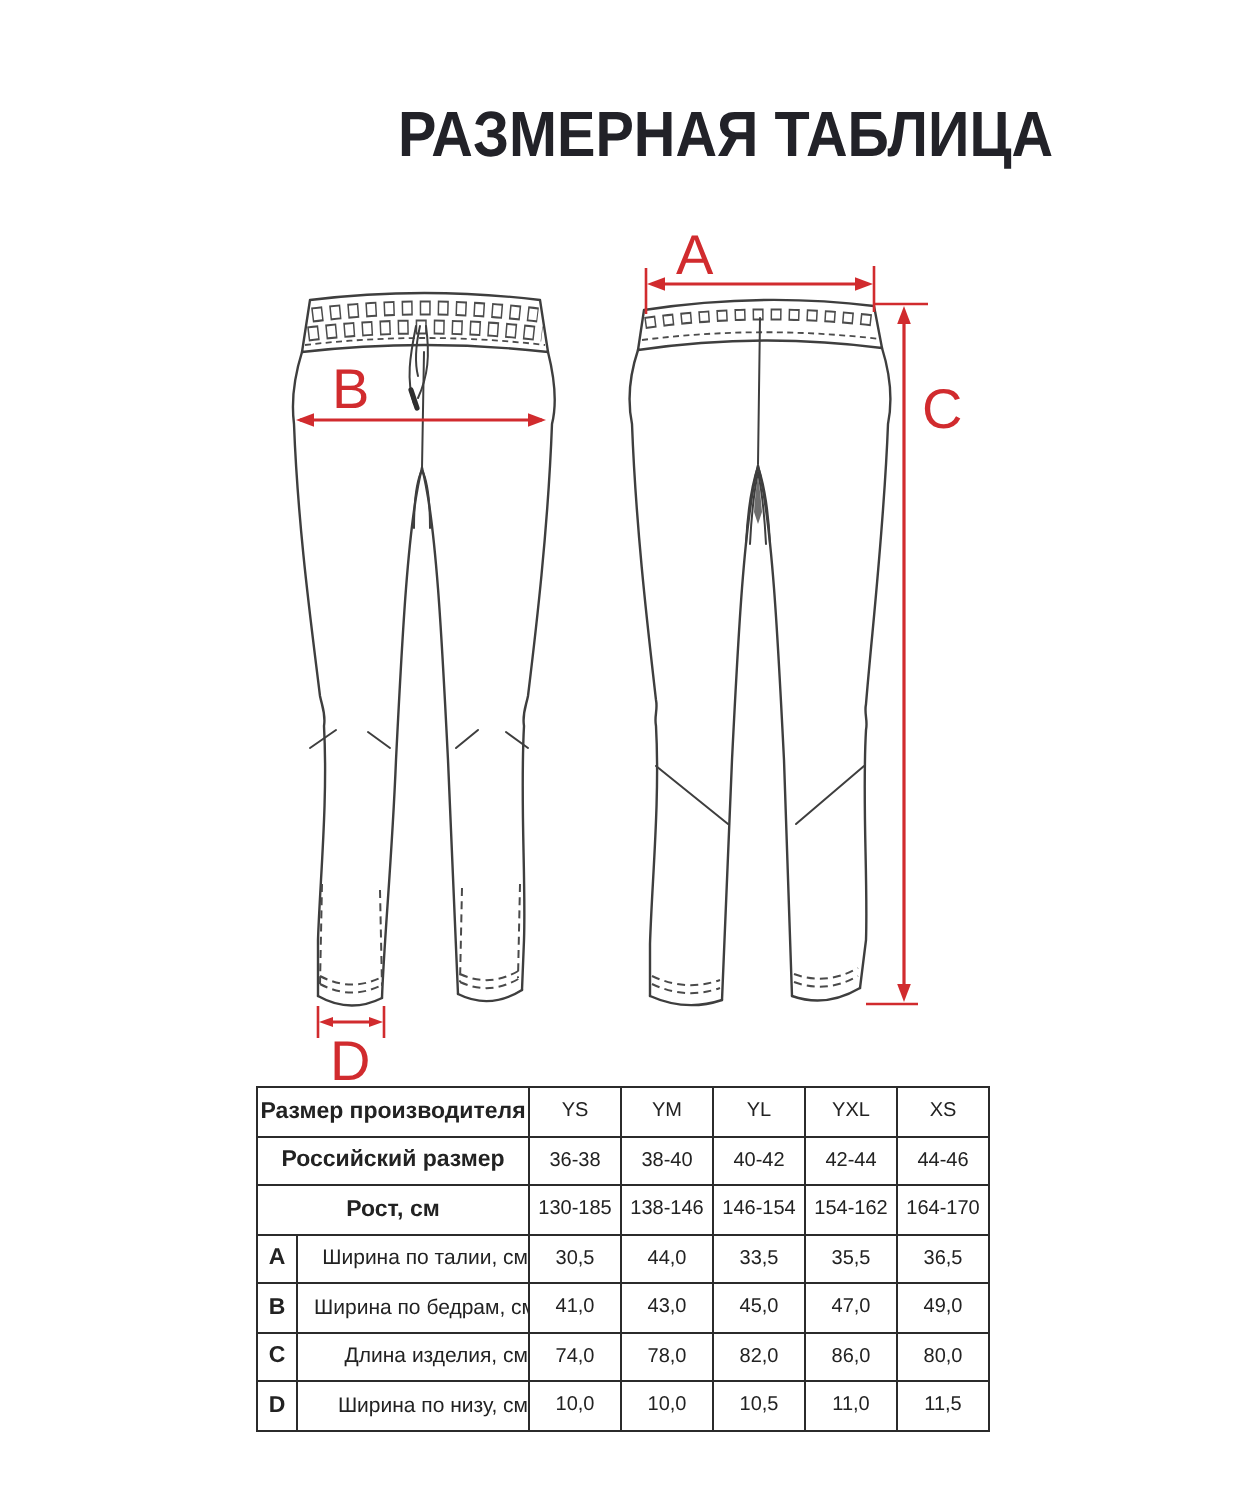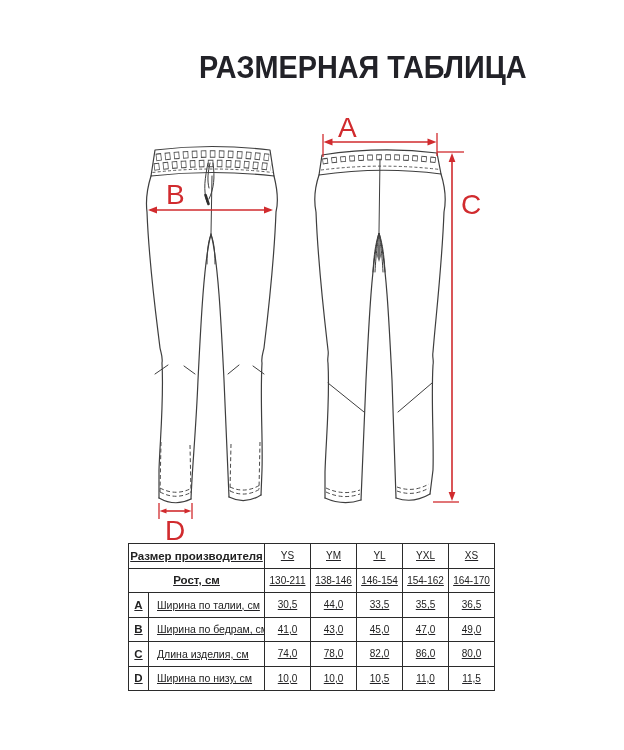--- a/index.html
+++ b/index.html
@@ -25,30 +25,30 @@
   .band-light{fill:none;stroke:#ffffff;stroke-width:5.5;stroke-dasharray:4 5;stroke-dashoffset:-0.75;}
   .band-light.sm{stroke-width:4;}
   .band-thin-dash{fill:none;stroke:#4c4c4c;stroke-width:0.9;stroke-dasharray:3 2.2;}
   .dim-line{fill:none;stroke:#d12b2e;stroke-width:1.6;}
   .dim-tick{fill:none;stroke:#d12b2e;stroke-width:1.3;}
   .dim-head{fill:#d12b2e;stroke:none;}
   .dim-text{fill:#d12b2e;font-family:"Liberation Sans",sans-serif;font-size:28px;font-weight:400;}
   
   .size-table{
     position:absolute;left:128px;top:543px;width:366px;
-    border-collapse:collapse;table-layout:fixed;text-decoration:underline;
+    border-collapse:collapse;table-layout:fixed;
   }
   .size-table td{
     border:1.5px solid #2b2b2b;height:23.5px;padding:0;
     font-size:10px;text-align:center;vertical-align:middle;color:#222;
     overflow:hidden;white-space:nowrap;
   }
   .size-table td.hdr{font-weight:700;font-size:11.5px;}
   .size-table td.letter{font-weight:700;font-size:11.5px;}
-  .size-table td.param{text-align:left;padding-left:8px;font-size:10.5px;margin-left:23px;}
+  .size-table td.param{text-align:right;padding-left:8px;font-size:10.5px;margin-left:23px;}
   .logo-word{font-family:"Liberation Sans",sans-serif;font-size:13px;font-weight:700;letter-spacing:2.5px;fill:#23232a;}
 </style>
 </head>
 <body>
 
 <div class="page">
 
 
   <div class="title">РАЗМЕРНАЯ ТАБЛИЦА</div>
 
@@ -174,22 +174,30 @@
     <tbody>
       <tr>
         <td class="hdr" colspan="2">Размер производителя</td>
         <td>YS</td>
         <td>YM</td>
         <td>YL</td>
         <td>YXL</td>
         <td>XS</td>
       </tr>
       <tr>
+        <td class="hdr" colspan="2">Российский размер</td>
+        <td>36-38</td>
+        <td>38-40</td>
+        <td>40-42</td>
+        <td>42-44</td>
+        <td>44-46</td>
+      </tr>
+      <tr>
         <td class="hdr" colspan="2">Рост, см</td>
-        <td>130-211</td>
+        <td>130-185</td>
         <td>138-146</td>
         <td>146-154</td>
         <td>154-162</td>
         <td>164-170</td>
       </tr>
       <tr>
         <td class="letter">A</td>
         <td class="param">Ширина по талии, см</td>
         <td>30,5</td>
         <td>44,0</td>

